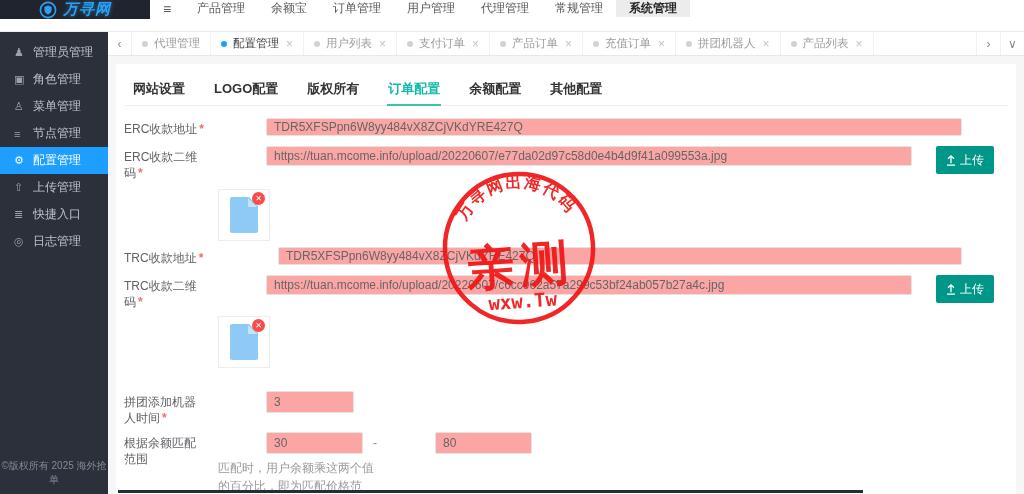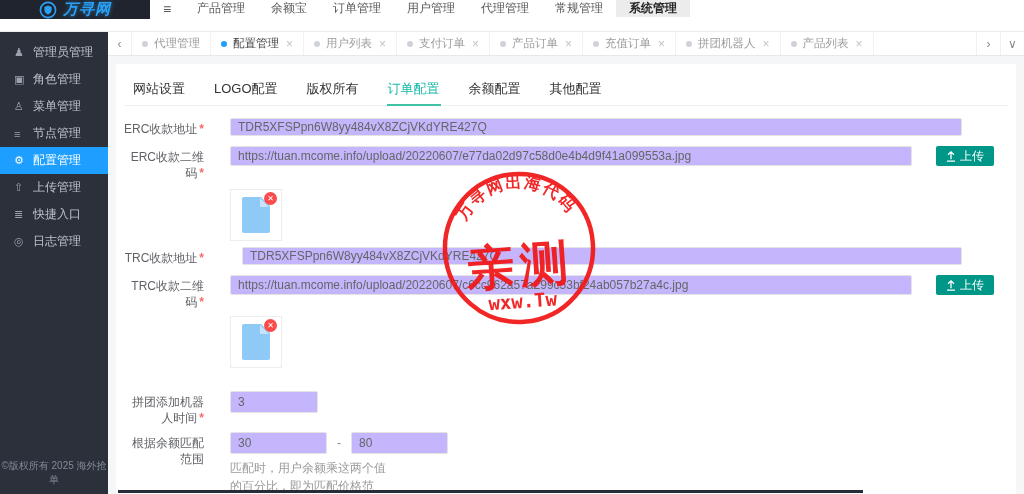--- a/index.html
+++ b/index.html
@@ -47,35 +47,35 @@
   .side-icon { width:19px; font-size:11px; color:#9aa1ad; flex-shrink:0; }
   .side-item.active { background:#1E9FFF; color:#fff; }
   .side-item.active .side-icon { color:#fff; }
   .copyright { position:absolute; bottom:7px; left:0; width:108px; text-align:center; color:#828a96; font-size:10px; }
 
   
   .main { position:absolute; left:108px; top:56px; right:0; bottom:0; background:#f4f6f8; }
   .card { position:absolute; left:8px; right:8px; top:8px; bottom:0; background:#fff;
           padding:12px 8px 0 8px; overflow:hidden; }
 
-  .ctabs { display:flex; gap:27px; padding:0 8px; border-bottom:1px solid #f0f0f0; }
+  .ctabs { display:flex; gap:27px; padding:0 8px; border-bottom:1px solid #f0f0f0;font-weight:bold; }
   .ctab { font-size:13px; color:#333; padding:4px 1px 7px; cursor:pointer; position:relative; white-space:nowrap; }
   .ctab.active { color:#16baaa; }
   .ctab.active::after { content:""; position:absolute; left:0; right:0; bottom:-1px; height:2px; background:#3fc3a4; }
 
   .frow { display:flex; margin-top:9px; }
-  .flabel { width:80px; margin-right:26px; text-align:right; color:#606266; line-height:16px;
+  .flabel { width:80px; margin-right:14px; color:#606266; line-height:16px;
             padding-top:3px; flex-shrink:0; }
   .star { color:#f56c6c; margin-left:2px; font-weight:bold; }
   .fctrl { flex:1; margin-right:46px; display:flex; align-items:flex-start; }
   .inp { height:18px; width:100%; border:1px solid #e3e3e3; border-radius:2px; padding:0 7px;
-         font-size:12px; color:#666; outline:none; font-family:inherit; background:#c4b5fd; }
+         font-size:12px; color:#666; outline:none; font-family:inherit; background:#fca5a5;margin-left:48px; }
   .inp-lg { height:22px; }
   .fctrl.with-btn { gap:24px; }
-  .up-btn { height:20px; background:#009688; color:#fff; border:none; border-radius:2px; padding:0 10px;
+  .up-btn { height:28px; background:#009688; color:#fff; border:none; border-radius:2px; padding:0 10px;
             font-size:12px; display:flex; align-items:center; gap:4px; cursor:pointer; flex-shrink:0; }
 
   .pv { width:52px; height:52px; border:1px solid #ededed; display:flex; align-items:center;
         justify-content:center; background:#fff; }
   .pv-doc { width:28px; height:36px; background:#8fc9f5; border-radius:2px; position:relative; }
   .pv-doc::before { content:""; position:absolute; top:0; right:0; width:0; height:0;
                     border-top:9px solid #fff; border-left:9px solid transparent; }
   .pv-doc::after { content:""; position:absolute; top:0; right:0; width:0; height:0;
                    border-bottom:9px solid #c6e4fb; border-right:9px solid transparent;
                    transform:translate(-1px,1px); }

